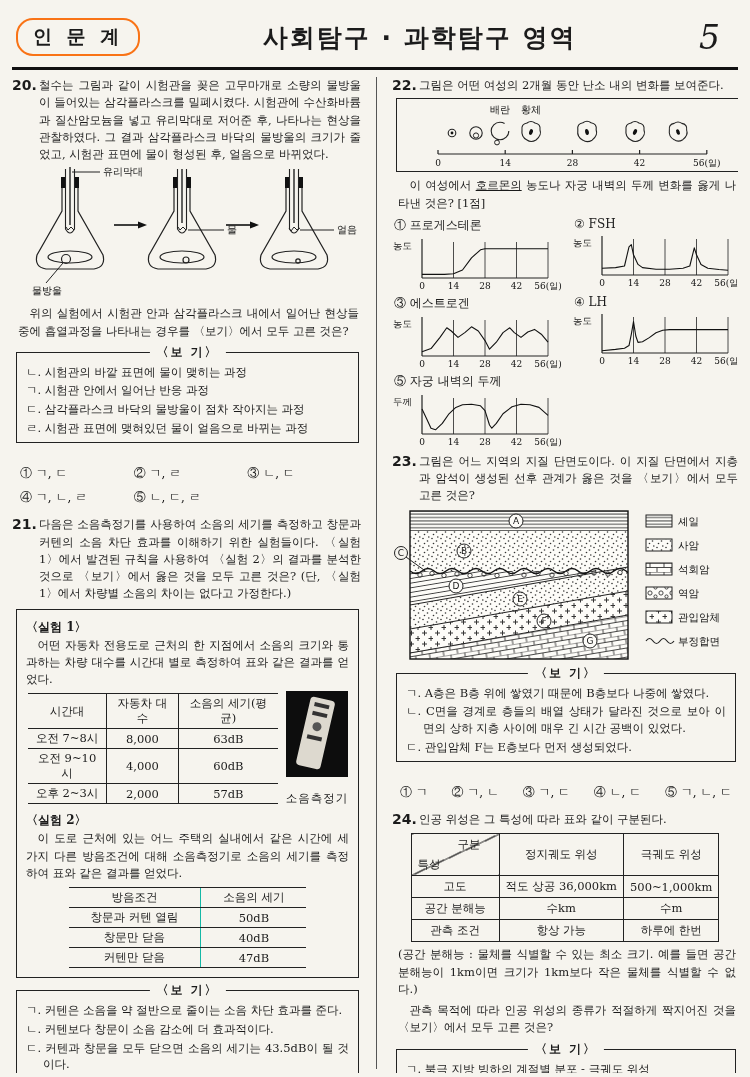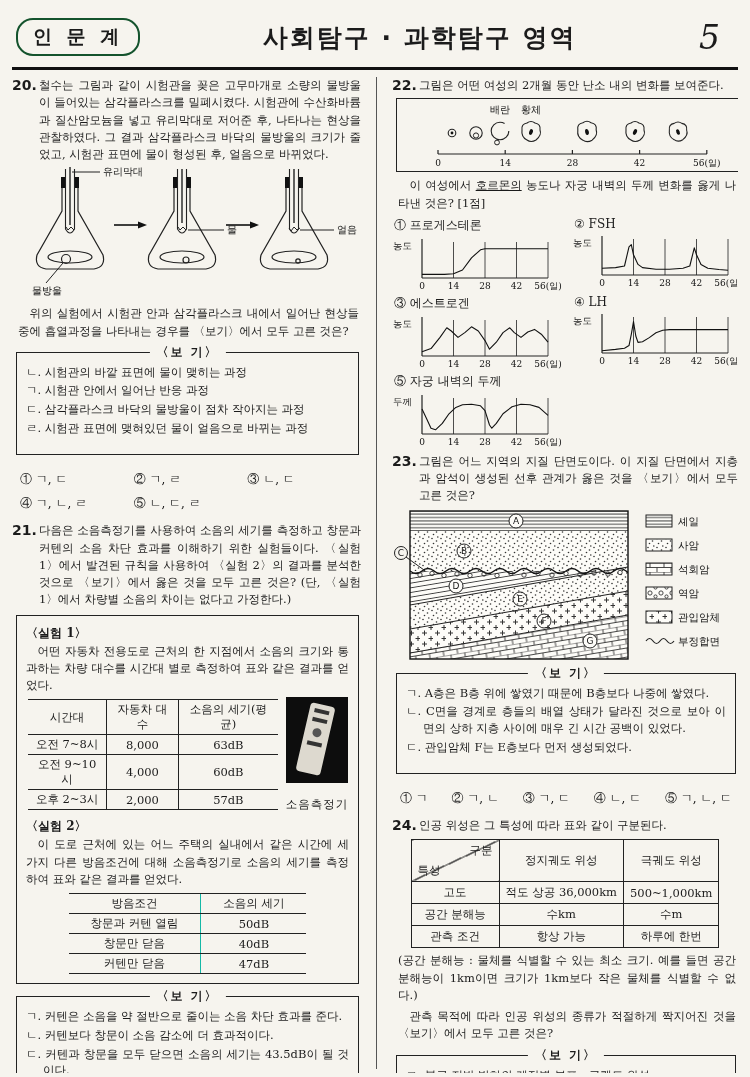--- a/index.html
+++ b/index.html
@@ -1,38 +1,38 @@
 <!DOCTYPE html>
 <html><head>
 <meta charset="utf-8">
 <style>
 *{margin:0;padding:0;box-sizing:border-box}
 html,body{width:750px;height:1077px}
 body{background:#f6f4ee;color:#1b1b1b;font-family:"DejaVu Serif","Liberation Serif",serif;overflow:hidden;position:relative}
 .page{position:absolute;inset:0;padding:8px 12px 6px}
 
 .hdr{display:flex;align-items:center;height:50px;margin-top:4px}
-.track{border:2px solid #14532d;border-radius:17px;padding:4px 15px;font-size:19px;font-weight:bold;letter-spacing:4px;margin-left:4px;font-family:"DejaVu Sans","Liberation Sans",sans-serif}
+.track{border:2px solid #f97316;border-radius:17px;padding:4px 15px;font-size:19px;font-weight:bold;letter-spacing:4px;margin-left:4px;font-family:"DejaVu Sans","Liberation Sans",sans-serif}
 .htitle{flex:1;text-align:center;font-size:25px;font-weight:bold;letter-spacing:2px;font-family:"DejaVu Sans","Liberation Sans",sans-serif}
 .pnum{font-size:33px;font-style:italic;margin-right:18px}
 .hrule{height:3px;background:#111;margin-top:5px}
 
 .cols{position:relative;display:flex;margin-top:7px;height:996px;overflow:hidden}
 .divider{position:absolute;left:364px;top:0;bottom:4px;width:1px;background:#555}
 .col{width:363px}
 .col.left{padding-right:14px}
 .col.right{padding-left:17px}
 
 .q{display:flex;margin-bottom:4px}
 .qnum{font-weight:bold;font-size:14px;width:27px;flex:none;font-family:"DejaVu Sans","Liberation Sans",sans-serif}
 .qbody{flex:1;font-size:11.5px;line-height:1.5;text-align:justify}
 .para{font-size:11.5px;line-height:1.5;text-align:justify;margin:4px 2px 4px 6px;text-indent:1em}
 .u{text-decoration:underline}
 
-.bogi{position:relative;border:1.5px solid #222;margin:12px 2px 16px 4px;padding:9px 9px 16px;font-size:11.5px}
+.bogi{position:relative;border:1.5px solid #222;margin:12px 2px 22px 4px;padding:9px 9px 4px;font-size:11.5px}
 .bogi-title{position:absolute;top:-9px;left:50%;transform:translateX(-50%);background:#f6f4ee;padding:0 7px;font-weight:bold;letter-spacing:2px;font-size:12px}
 .bogi ul{list-style:none}
 .bogi li{margin:2px 0;line-height:1.45;padding-left:17px;text-indent:-17px;text-align:justify}
 
 .choices3{display:grid;grid-template-columns:1fr 1fr 1fr;row-gap:7px;font-size:12px;margin:7px 0 10px 8px}
 .choices5{display:flex;justify-content:space-between;font-size:12px;margin:7px 6px 10px 8px}
 
 .expbox{border:1.5px solid #222;margin:6px 2px 8px 4px;padding:7px 9px;font-size:11.5px}
 .exp-title{font-weight:bold;font-size:12px;margin:2px 0 1px}
 .exp-text{line-height:1.5;text-align:justify;text-indent:1em}
@@ -65,21 +65,21 @@
 .tick{font-size:9px;text-anchor:middle;fill:#111}
 .dlabel{font-size:10px;fill:#111}
 .dline{stroke:#222;stroke-width:1;fill:none}
 .letter{font-size:9px;text-anchor:middle;fill:#111;font-family:"DejaVu Sans","Liberation Sans",sans-serif}
 .geo-wrap{margin:4px 0 2px 2px}
 .leg-text{font-size:10.5px;fill:#111}
 
 .t3{margin:5px auto 4px}
 .t3 th,.t3 td{border:1.2px solid #222;padding:3px 6px;text-align:center;font-weight:normal;font-size:11.5px}
 .diag{position:relative;width:88px;height:42px;padding:0 !important;background:linear-gradient(to bottom right,transparent calc(50% - 0.6px),#222 calc(50% - 0.6px),#222 calc(50% + 0.6px),transparent calc(50% + 0.6px))}
-.diag .tr{position:absolute;top:3px;right:6px;font-size:11.5px}
+.diag .tr{position:absolute;top:3px;right:18px;font-size:11.5px}
 .diag .bl{position:absolute;bottom:3px;left:6px;font-size:11.5px}
 .note{font-size:11.5px;line-height:1.5;text-align:justify;margin:3px 2px 3px 6px}
 </style>
 </head>
 <body>
 
 <div class="page">
 
   <div class="hdr">
     <div class="track">인 문 계</div>

